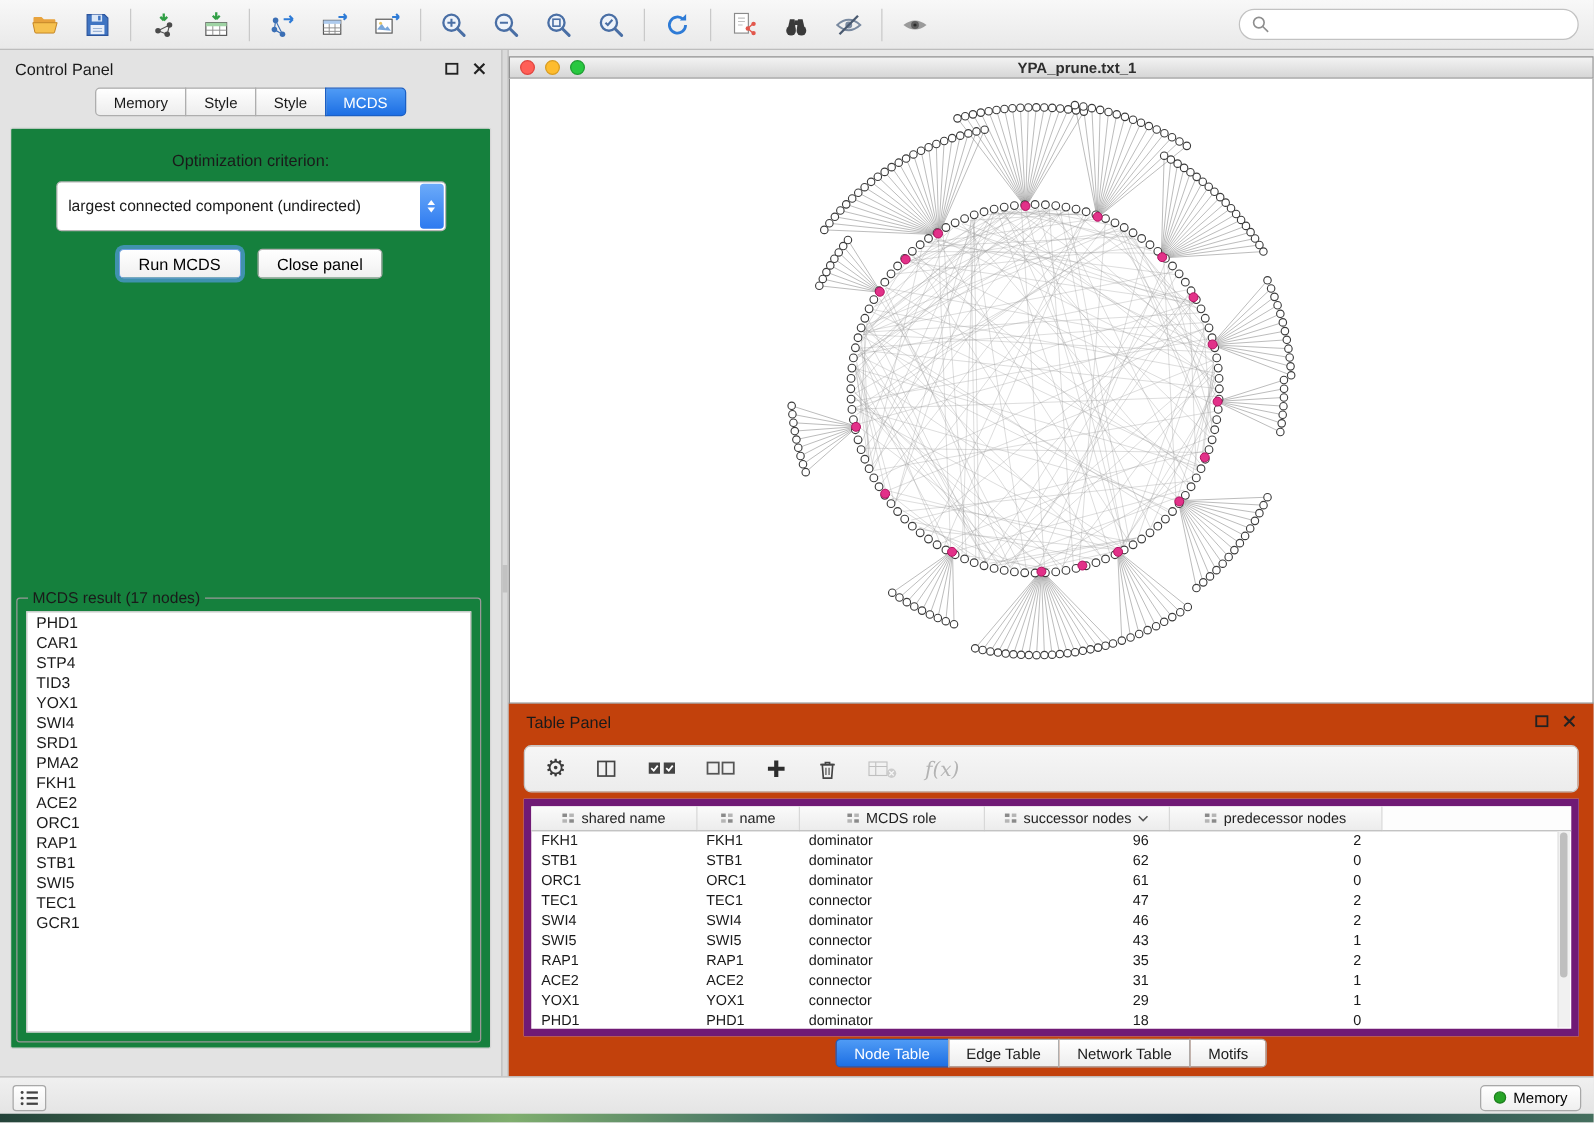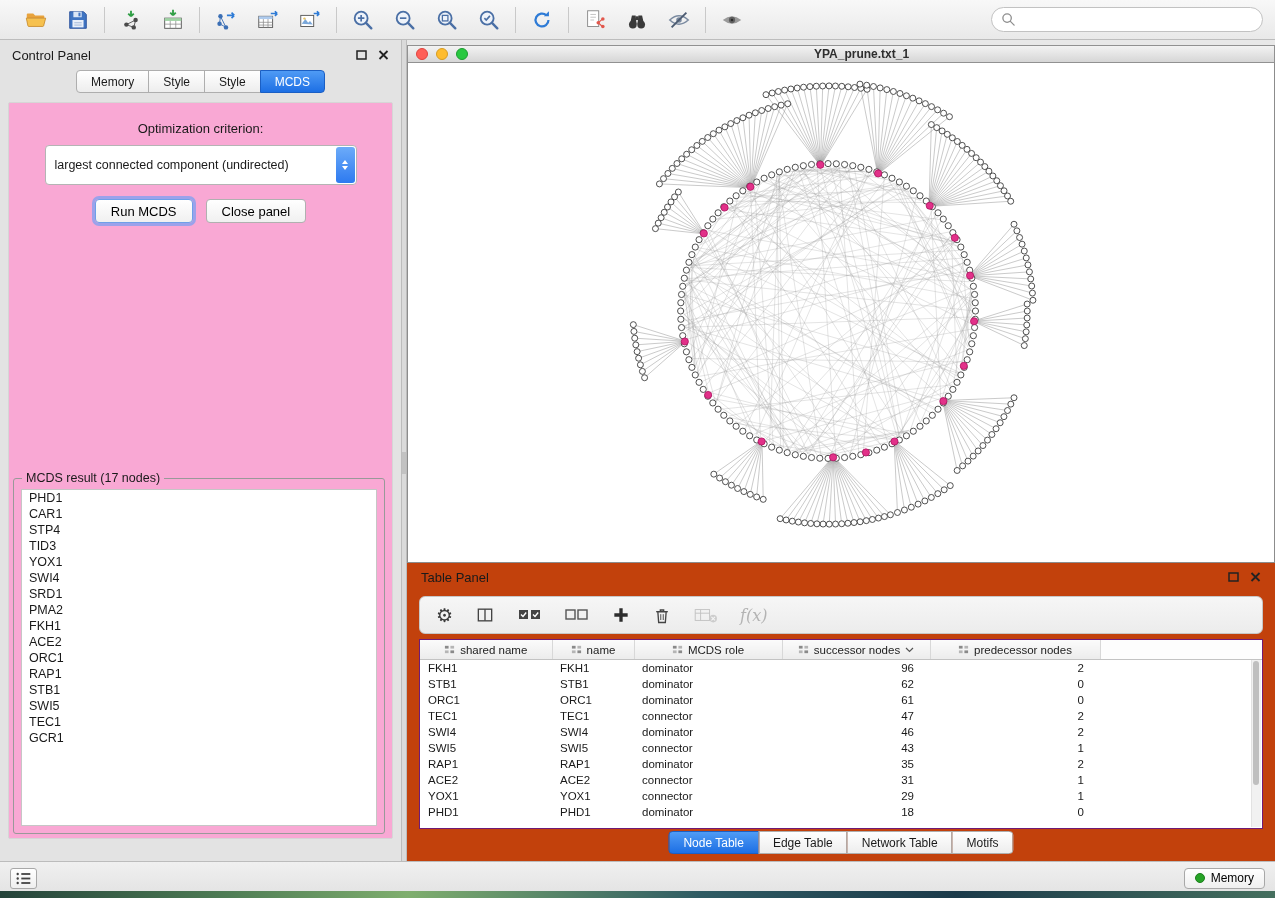--- a/index.html
+++ b/index.html
@@ -28,21 +28,21 @@
   .panel-header{height:30px;display:flex;align-items:center;padding:0 12px;gap:21px;}
   .panel-title{font-size:13px;}
   .panel-header-icons{margin-left:auto;display:flex;gap:11px;align-items:center;}
   .ph-btn{border:none;background:none;padding:0;display:flex;}
   .cp-tabs{display:flex;justify-content:center;}
   .seg-tab{height:21px;padding:0 14px;font-size:12px;display:flex;align-items:center;
     background:linear-gradient(#ffffff,#ededed);border:1px solid #aeaeae;margin-left:-1px;}
   .seg-tab:first-child{border-radius:4px 0 0 4px;margin-left:0;}
   .seg-tab:last-child{border-radius:0 4px 4px 0;}
   .seg-tab.active{background:linear-gradient(#4f9bf5,#1d6fe4);color:#fff;border-color:#1b5fc4;}
-  .cp-content{position:absolute;left:8px;right:8px;top:62px;bottom:22px;background:#f9a8d4;
+  .cp-content{position:absolute;left:8px;right:8px;top:62px;bottom:22px;background:#15803d;
     border:1px solid #d6d6d6;border-radius:2px;}
   .opt-label{text-align:center;margin-top:18px;font-size:13px;}
   .dropdown{width:312px;height:40px;margin:9px auto 0;box-sizing:border-box;background:#fff;border:1px solid #b4b4b4;
     border-radius:4px;position:relative;display:flex;align-items:center;padding-left:9px;font-size:12.5px;}
   .dd-stepper{position:absolute;right:1px;top:1px;bottom:1px;width:19px;border-radius:3px;
     background:linear-gradient(#6cabf9,#2d7af0);display:flex;flex-direction:column;align-items:center;justify-content:center;gap:2px;}
   .tri-up{width:0;height:0;border-left:3.5px solid transparent;border-right:3.5px solid transparent;border-bottom:4.5px solid #fff;}
   .tri-dn{width:0;height:0;border-left:3.5px solid transparent;border-right:3.5px solid transparent;border-top:4.5px solid #fff;}
   .btn-row{display:flex;justify-content:center;gap:13px;margin-top:14px;}
   .cp-btn{height:24px;padding:0 15px;font-size:13px;background:linear-gradient(#ffffff,#f0f0f0);
@@ -75,21 +75,21 @@
   
   .table-panel{position:absolute;left:407px;top:563px;right:0;height:298px;background:#c2410c;}
   .tp-header{height:28px;display:flex;align-items:center;padding:0 14px;}
   .tp-toolbar{position:absolute;left:12px;right:12px;top:33px;height:38px;box-sizing:border-box;
     background:linear-gradient(#f6f6f6,#ececec);border:1px solid #c7c7c7;border-radius:6px;
     display:flex;align-items:center;gap:21px;padding:0 16px;}
   .icon-btn{background:none;border:none;padding:0;display:flex;align-items:center;}
   .gear-glyph{font-size:19px;color:#3a3a3a;line-height:1;}
   .fx{font-family:"DejaVu Serif",serif;font-style:italic;color:#b3b3b3;font-size:16px;}
   .table-wrap{position:absolute;left:12px;right:12px;top:76px;bottom:32px;background:#fff;
-    border:1px solid #701a75;overflow:hidden;}
+    border:6px solid #701a75;overflow:hidden;}
   table.node-table{border-collapse:collapse;table-layout:fixed;width:100%;font-size:11.5px;}
   .node-table th{height:19px;padding:0;background:linear-gradient(#fbfbfb,#ececec);
     border-right:1px solid #d8d8d8;border-bottom:1px solid #c3c3c3;font-weight:normal;}
   .node-table th.empty-col{background:#fdfdfd;border-right:none;}
   .th-inner{display:flex;align-items:center;justify-content:center;gap:5px;font-size:11.5px;color:#222;}
   .node-table td{height:16px;padding:0 8px;white-space:nowrap;overflow:hidden;font-size:11.5px;}
   .node-table td.num{text-align:right;padding-right:16px;}
   .v-scroll{position:absolute;right:1px;top:20px;bottom:1px;width:9px;background:#f1f1f1;border-left:1px solid #e2e2e2;}
   .v-thumb{position:absolute;top:1px;left:1px;width:6px;height:74%;background:#bfbfbf;border-radius:3px;}
   .tp-tabs{position:absolute;bottom:7px;left:50%;transform:translateX(-50%);display:flex;}

